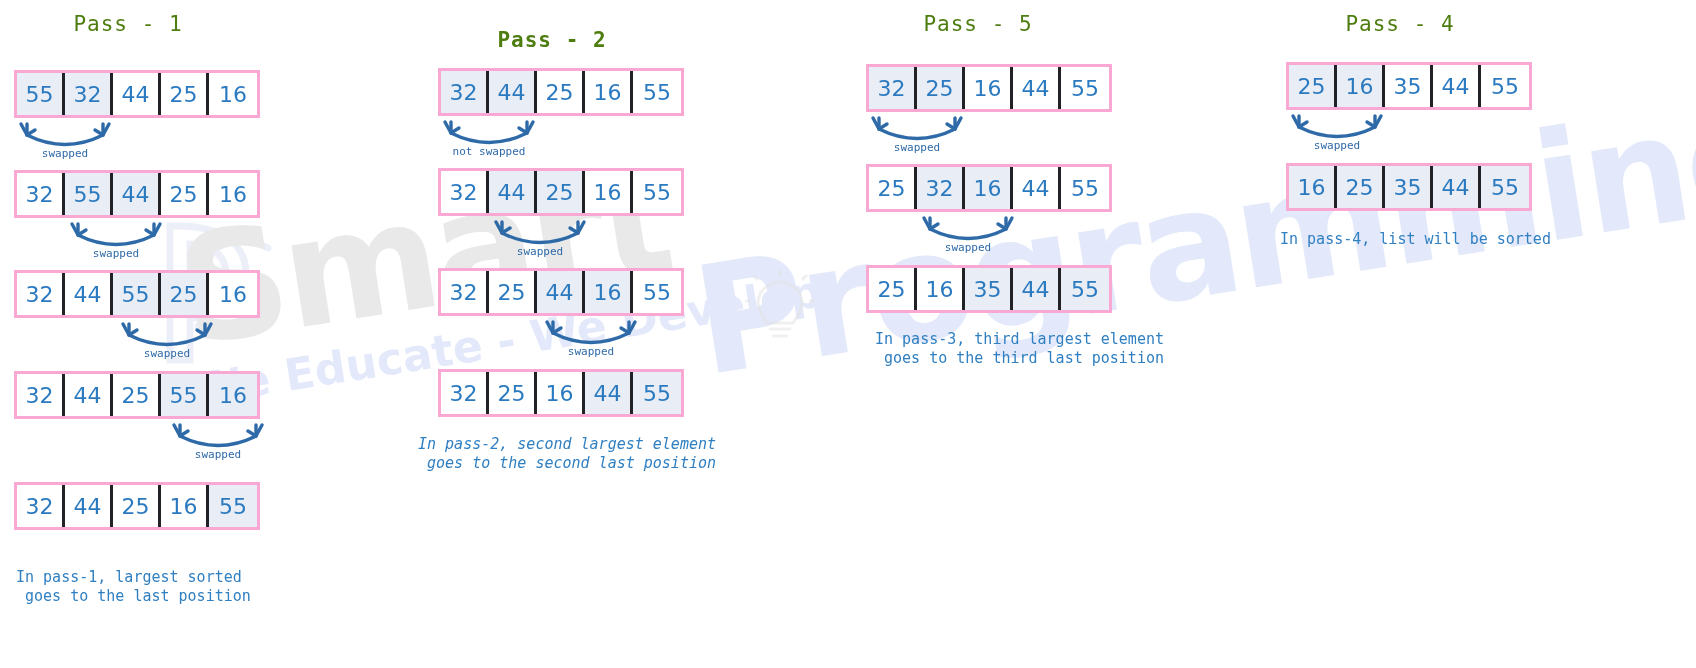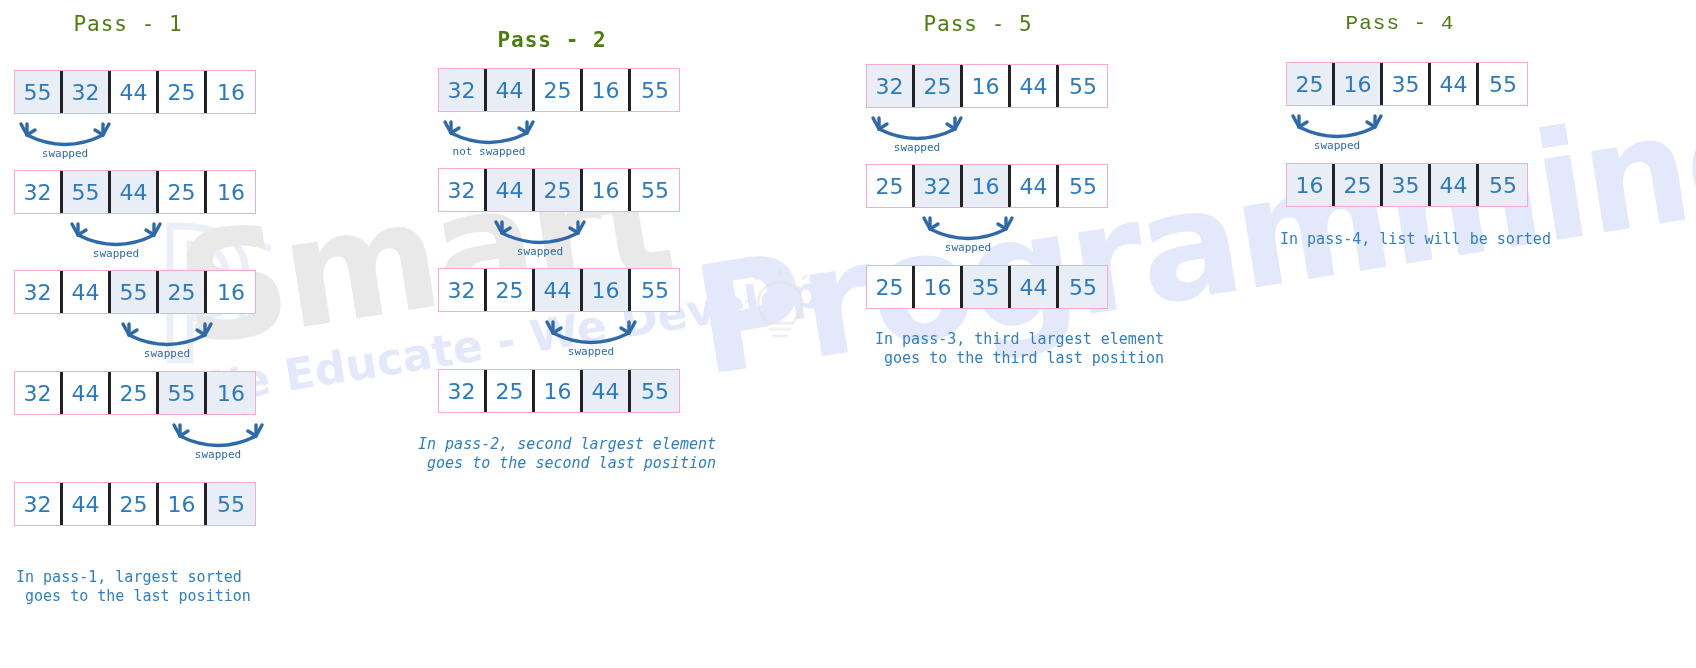--- a/index.html
+++ b/index.html
@@ -89,21 +89,21 @@
     letter-spacing: 1px;
     white-space: nowrap;
   }
 
   
   .row-block {
     position: relative;
   }
   .array {
     display: flex;
-    border: 1px solid #f9a8d4;
+    border: 3px solid #f9a8d4;
     width: max-content;
     background: #ffffff;
   }
   .cell {
     width: 48px;
     height: 42px;
     display: flex;
     align-items: center;
     justify-content: center;
     border-right: 3px solid #222226;
@@ -355,21 +355,21 @@
           <div class="cell">16</div>
           <div class="cell hl">35</div>
           <div class="cell hl">44</div>
           <div class="cell hl">55</div>
         </div>
       </div>
       <div class="caption" style="position: absolute; left: -18px; top: 330px; margin-left: 27px;">In pass-3, third largest element
  goes to the third last position</div>
     </div>
     <div class="pass-col" style="left: 1286px;">
-      <div class="pass-title" style="position: absolute; left: 114px; top: 12px; transform: translateX(-50%); font-family: Liberation Mono, monospace;">Pass - 4</div>
+      <div class="pass-title" style="position: absolute; left: 114px; top: 12px; transform: translateX(-50%);">Pass - 4</div>
       <div class="row-block" style="position: absolute; left: 0px; top: 62px;">
         <div class="array">
           <div class="cell hl">25</div>
           <div class="cell hl">16</div>
           <div class="cell">35</div>
           <div class="cell">44</div>
           <div class="cell">55</div>
         </div>
         <div class="swap" style="position: absolute; left: 3px; top: 48px;">
           <svg width="96" height="30" viewBox="0 0 96 30">

